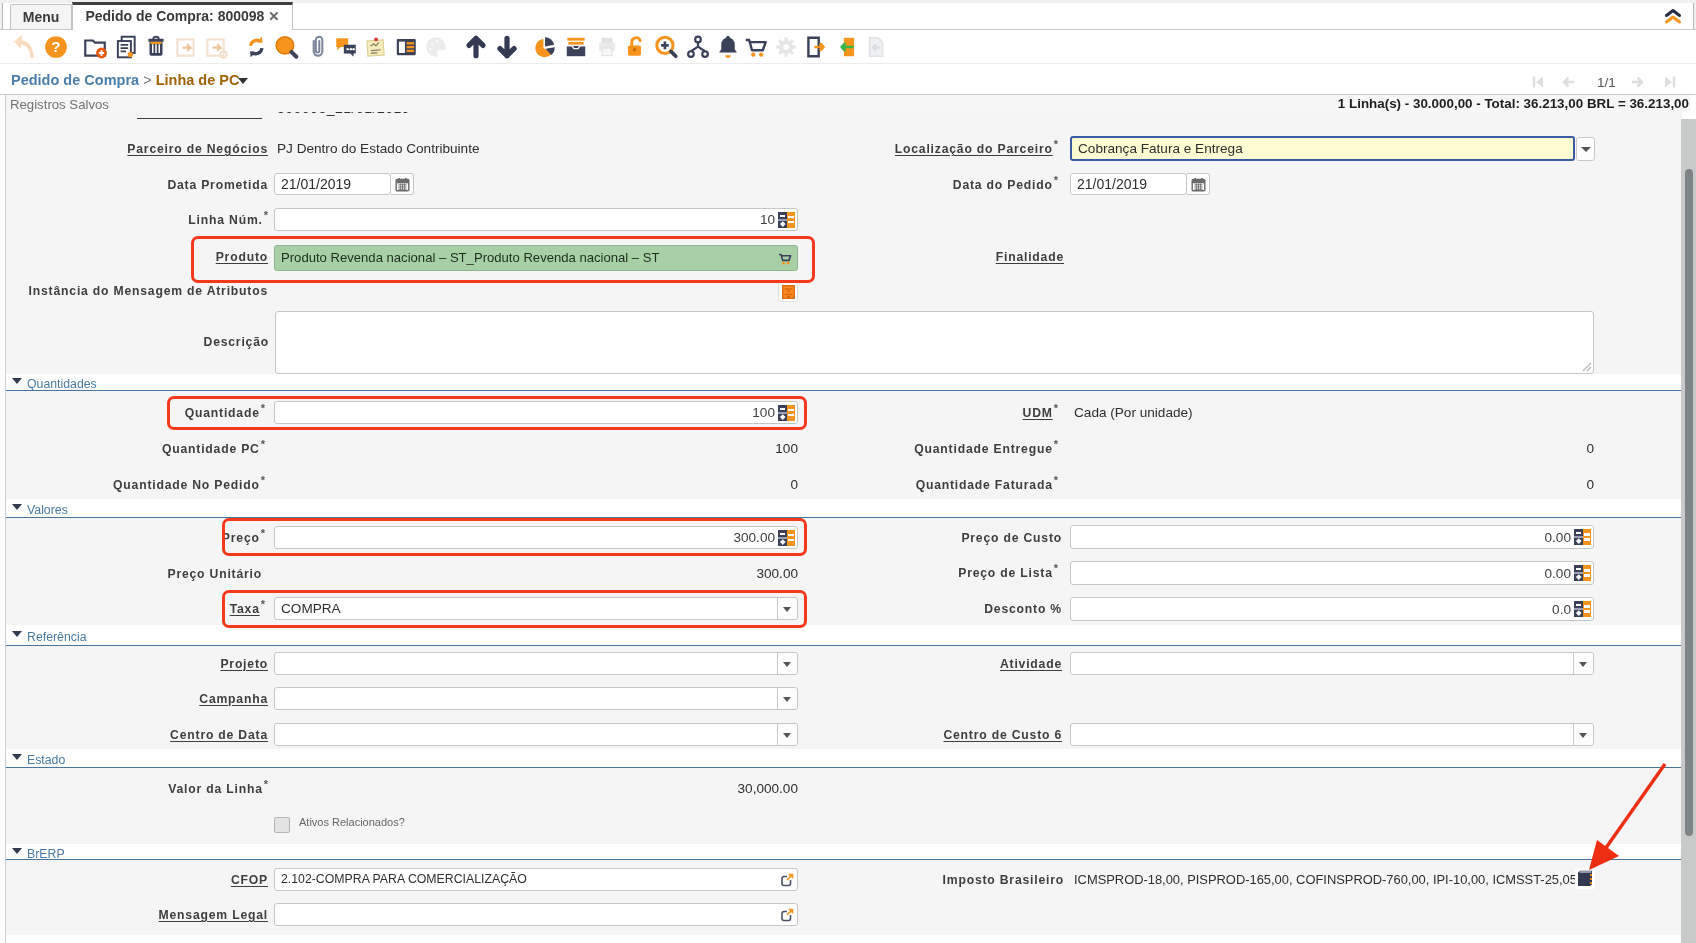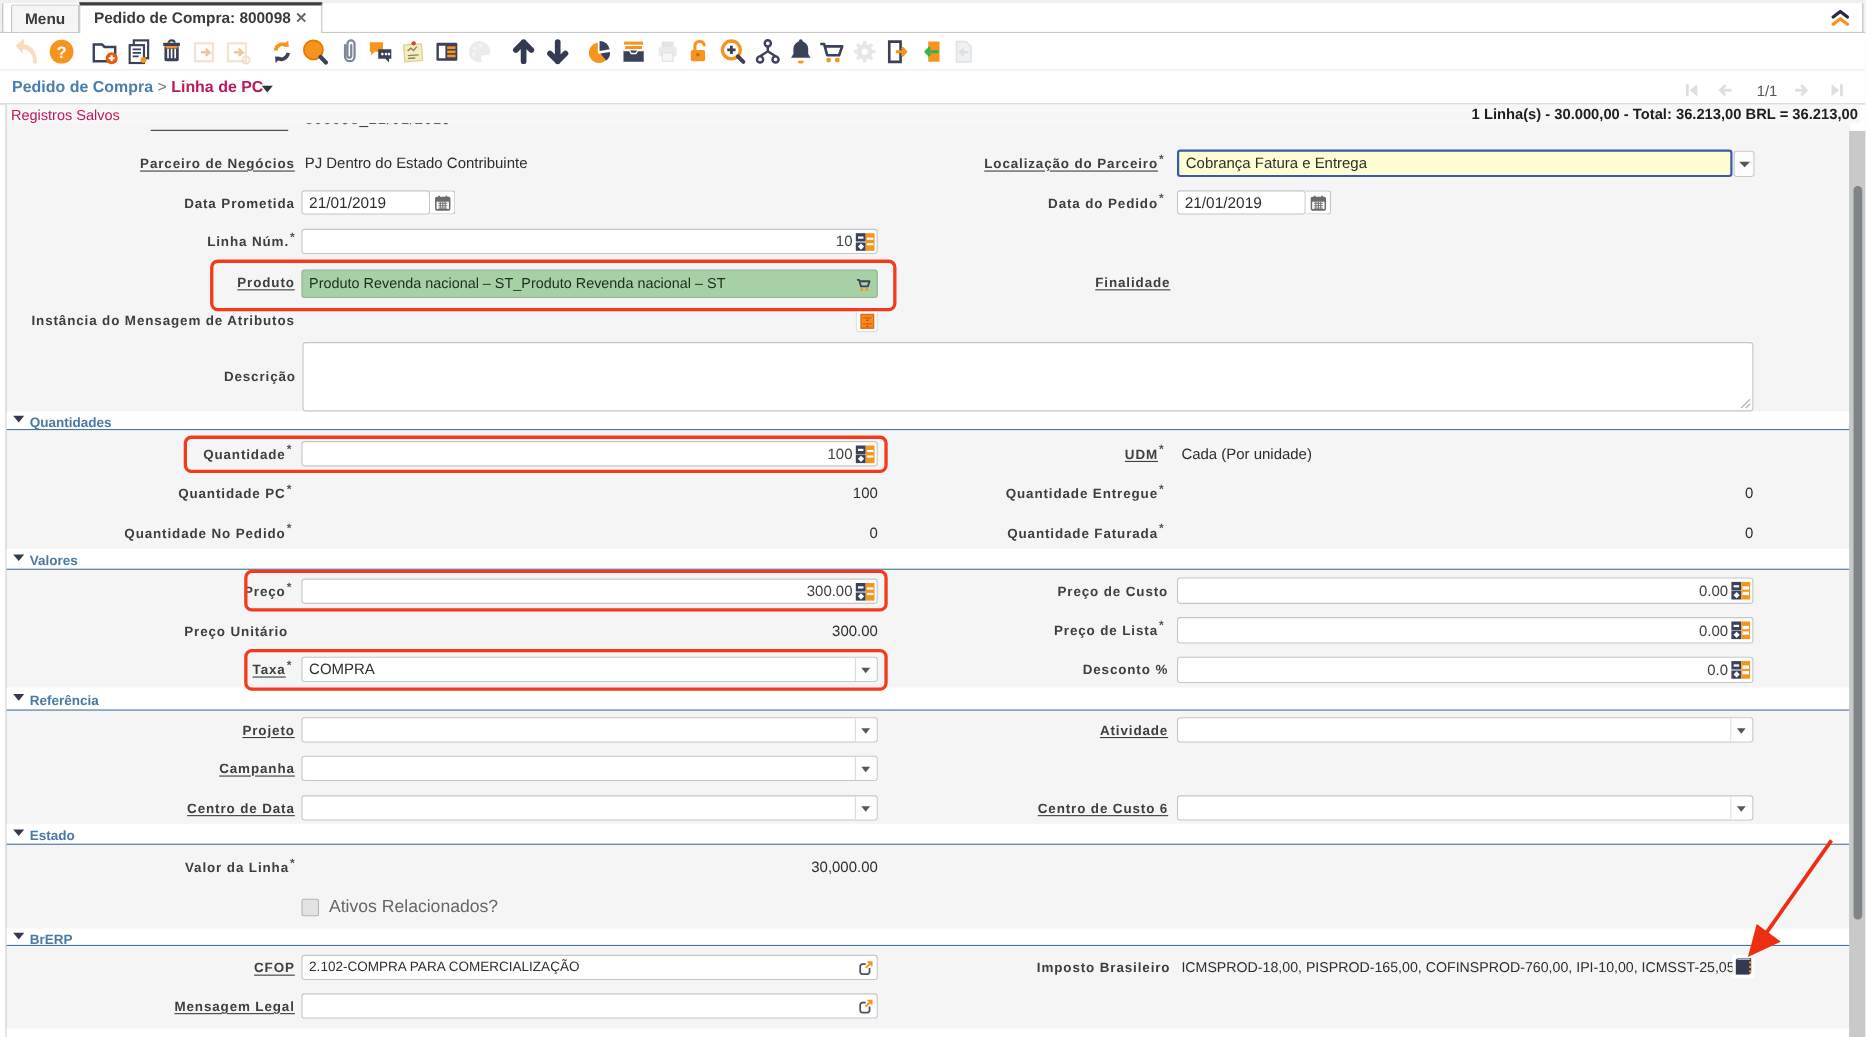--- a/index.html
+++ b/index.html
@@ -15,21 +15,21 @@
 .sp{position:absolute;right:2px;top:50%;margin-top:-8px;width:17px;height:16px;display:flex}
 .spl{width:8.5px;height:16px;background:linear-gradient(#3a4158 0 46%,#9aa1b5 46% 54%,#3a4158 54% 100%);position:relative}
 .spl::before{content:"";position:absolute;left:2px;right:2px;top:3px;height:2px;background:#fff}
 .spl::after{content:"";position:absolute;left:2.5px;bottom:2.5px;width:3.5px;height:3.5px;background:#fff;transform:rotate(45deg)}
 .spr{width:8.5px;height:16px;background:#f7941d;position:relative}
 .spr::before{content:"";position:absolute;left:1.5px;right:1.5px;top:4px;height:2.5px;background:#fff}
 .spr::after{content:"";position:absolute;left:1.5px;right:1.5px;top:9px;height:2.5px;background:#fff}
 .ddb{position:absolute;right:0;top:0;bottom:0;width:20px;border-left:1px solid #c9c9c9;background:#fdfdfd;border-radius:0 3px 3px 0}
 .ddb::after{content:"";position:absolute;left:50%;top:50%;margin:-2px 0 0 -4.5px;border:4.5px solid transparent;border-top:5px solid #565656}
 .calb{position:absolute;background:#fff;border:1px solid #c6c6c6;border-left:none;border-radius:0 3px 3px 0;display:flex;align-items:center;justify-content:center}
-.sect{position:absolute;font-weight:bold;font-size:12.3px;color:#4a7aa3;white-space:nowrap}
+.sect{position:absolute;font-weight:normal;font-size:12.3px;color:#4a7aa3;white-space:nowrap}
 .sect::before{content:"";display:inline-block;border:5px solid transparent;border-top:6px solid #333a4e;margin-right:5px;vertical-align:-1px}
 .hline{position:absolute;left:6px;right:14px;height:1px;background:#46749c}
 .ann{position:absolute;border:3px solid #f5391d;border-radius:7px;z-index:30}
 .extb{position:absolute;right:3px;top:50%;margin-top:-7px;width:14px;height:14px}
 </style></head><body>
 
 <div class="ab" style="left:0;top:0;width:1696px;height:30px;background:#f0f0f0"></div>
 <div class="ab" style="left:2px;top:3px;width:1692px;height:27px;background:#fff;border-left:1px solid #b9b9b9;border-right:1px solid #b9b9b9"></div>
 <div class="ab" style="left:0;top:29px;width:1696px;height:1px;background:#c9c9c9"></div>
 <div class="ab" style="left:10px;top:4px;width:62px;height:25px;background:#f5f5f5;border:1px solid #c3c3c3;border-bottom:none;border-radius:2px 2px 0 0;font-weight:bold;font-size:14px;color:#3a3a3a;text-align:center;line-height:25px">Menu</div>
@@ -182,40 +182,40 @@
   </svg>
 <svg class="ab" style="left:833px;top:34px" width="26" height="26" viewBox="0 0 24 24">
     <path d="M10 3.5 h9.5 v17 H10 z" fill="#f7941d"></path>
     <path d="M19 12 H8 m3.5 -3.5 L8 12 l3.5 3.5" fill="none" stroke="#35b44a" stroke-width="2.4" stroke-linejoin="round"></path>
   </svg>
 <svg class="ab" style="left:862px;top:34px" width="26" height="26" viewBox="0 0 24 24">
     <path d="M7 3.5 h8 l4 4 v13 H7 z" fill="#f0f1f3" stroke="#e1e3e7" stroke-width="1.5"></path>
     <path d="M17 12.5 H10 m3 -3 l-3 3 3 3" fill="none" stroke="#dcdee2" stroke-width="2"></path>
   </svg>
 <div class="ab" style="left:0;top:63px;width:1696px;height:1px;background:#ececec"></div>
-<div class="ab" style="left:11px;top:72px;font-weight:bold;font-size:14.5px;color:#4a7dab">Pedido de Compra <span style="color:#777;font-weight:normal">&gt;</span> <span style="color:#be185d">Linha de PC</span></div>
+<div class="ab" style="left:11px;top:72px;font-weight:bold;font-size:14.5px;color:#4a7dab">Pedido de Compra <span style="color:#777;font-weight:normal">&gt;</span> <span style="color:#a16207">Linha de PC</span></div>
 <div class="ab" style="left:238px;top:78px;border:5px solid transparent;border-top:6px solid #333"></div>
 <div class="ab" style="left:0;top:94px;width:1696px;height:1px;background:#c9c9c9"></div>
 <svg class="ab" style="left:1530px;top:74px" width="16" height="16" viewBox="0 0 16 16">
     <path d="M4 2.5 v11" stroke="#dedede" stroke-width="2.5"></path>
     <path d="M13 2.5 L6 8 l7 5.5 z" fill="#dedede"></path>
   </svg>
 <svg class="ab" style="left:1560px;top:74px" width="16" height="16" viewBox="0 0 16 16">
     <path d="M14 8 H4 m4.5 -4.5 L4 8 l4.5 4.5" fill="none" stroke="#dedede" stroke-width="2.6"></path>
   </svg>
 <div class="ab" style="left:1597px;top:75px;font-size:13.5px;color:#555">1/1</div>
 <svg class="ab" style="left:1630px;top:74px" width="16" height="16" viewBox="0 0 16 16">
     <path d="M2 8 h10 m-4.5 -4.5 L12 8 l-4.5 4.5" fill="none" stroke="#dedede" stroke-width="2.6"></path>
   </svg>
 <svg class="ab" style="left:1662px;top:74px" width="16" height="16" viewBox="0 0 16 16">
     <path d="M12 2.5 v11" stroke="#dedede" stroke-width="2.5"></path>
     <path d="M3 2.5 L10 8 l-7 5.5 z" fill="#dedede"></path>
   </svg>
 <div class="ab" style="left:5px;top:95px;width:1686px;height:17px;background:#f7f7f8;border-left:1px solid #ccc"></div>
-<div class="ab" style="left:10px;top:97px;font-size:13.2px;color:#be185d">Registros Salvos</div>
+<div class="ab" style="left:10px;top:97px;font-size:13.2px;color:#737373">Registros Salvos</div>
 <div class="ab" style="right:7px;top:96px;font-size:13.4px;font-weight:bold;color:#1e1e1e">1 Linha(s) - 30.000,00 - Total: 36.213,00 BRL = 36.213,00</div>
 <div class="ab" style="left:5px;top:112px;width:1677px;height:831px;background:#f5f5f6;border-left:1px solid #ccc"></div>
 <div class="ab" style="left:6px;top:374px;width:1676px;height:17px;background:#fff"></div>
 <div class="ab" style="left:6px;top:499px;width:1676px;height:18px;background:#fff"></div>
 <div class="ab" style="left:6px;top:625px;width:1676px;height:20px;background:#fff"></div>
 <div class="ab" style="left:6px;top:749px;width:1676px;height:18px;background:#fff"></div>
 <div class="ab" style="left:6px;top:844px;width:1676px;height:15px;background:#fff"></div>
 <div class="ab" style="left:6px;top:935px;width:1676px;height:8px;background:#fff"></div>
 <div class="ab" style="left:137px;top:118px;width:125px;height:1px;background:#3c3c3c"></div>
 <div class="ab" style="left:277px;top:112px;height:8px;overflow:hidden">
@@ -356,21 +356,21 @@
   </div>
 <div class="lbl u" style="right:634px;top:727px">Centro de Custo 6</div>
 <div class="fld" style="left:1070px;top:723px;width:524px;height:23px;line-height:21px">
     <span class="ddb"></span>
   </div>
 <div class="sect" style="left:12px;top:753px">Estado</div>
 <div class="hline" style="top:767px"></div>
 <div class="lbl" style="right:1428px;top:781px">Valor da Linha<i>*</i></div>
 <div class="ro" style="right:898px;top:781px">30,000.00</div>
 <div class="ab" style="left:274px;top:817px;width:16px;height:16px;background:#e3e3e3;border:1px solid #b5b5b5;border-radius:2px"></div>
-<div class="ab" style="left:299px;top:816px;font-size:16px;color:#666">Ativos Relacionados?</div>
+<div class="ab" style="left:299px;top:816px;font-size:11px;color:#666">Ativos Relacionados?</div>
 <div class="sect" style="left:12px;top:847px">BrERP</div>
 <div class="hline" style="top:859px"></div>
 <div class="lbl u" style="right:1428px;top:872px">CFOP</div>
 <div class="fld" style="left:274px;top:868px;width:524px;height:23px;line-height:21px;font-size:12.3px">2.102-COMPRA PARA COMERCIALIZAÇÃO<span class="extb"><svg width="14" height="14" viewBox="0 0 14 14">
         <path d="M10.5 7 v3.5 a2 2 0 0 1 -2 2 H4 a2 2 0 0 1 -2 -2 V5.5 a2 2 0 0 1 2 -2 h3" fill="none" stroke="#4a5165" stroke-width="1.6"></path>
         <path d="M7 7 L12 2 M8.6 1.6 h3.8 v3.8" fill="none" stroke="#f7941d" stroke-width="1.7"></path>
       </svg></span></div>
 <div class="lbl" style="right:632px;top:872px">Imposto Brasileiro</div>
 <div class="ro" style="left:1074px;top:872px;font-size:12.9px">ICMSPROD-18,00, PISPROD-165,00, COFINSPROD-760,00, IPI-10,00, ICMSST-25,05</div>
 <div class="ab" style="left:1575px;top:868px;width:20px;height:21px;background:#fff;border-radius:2px">

